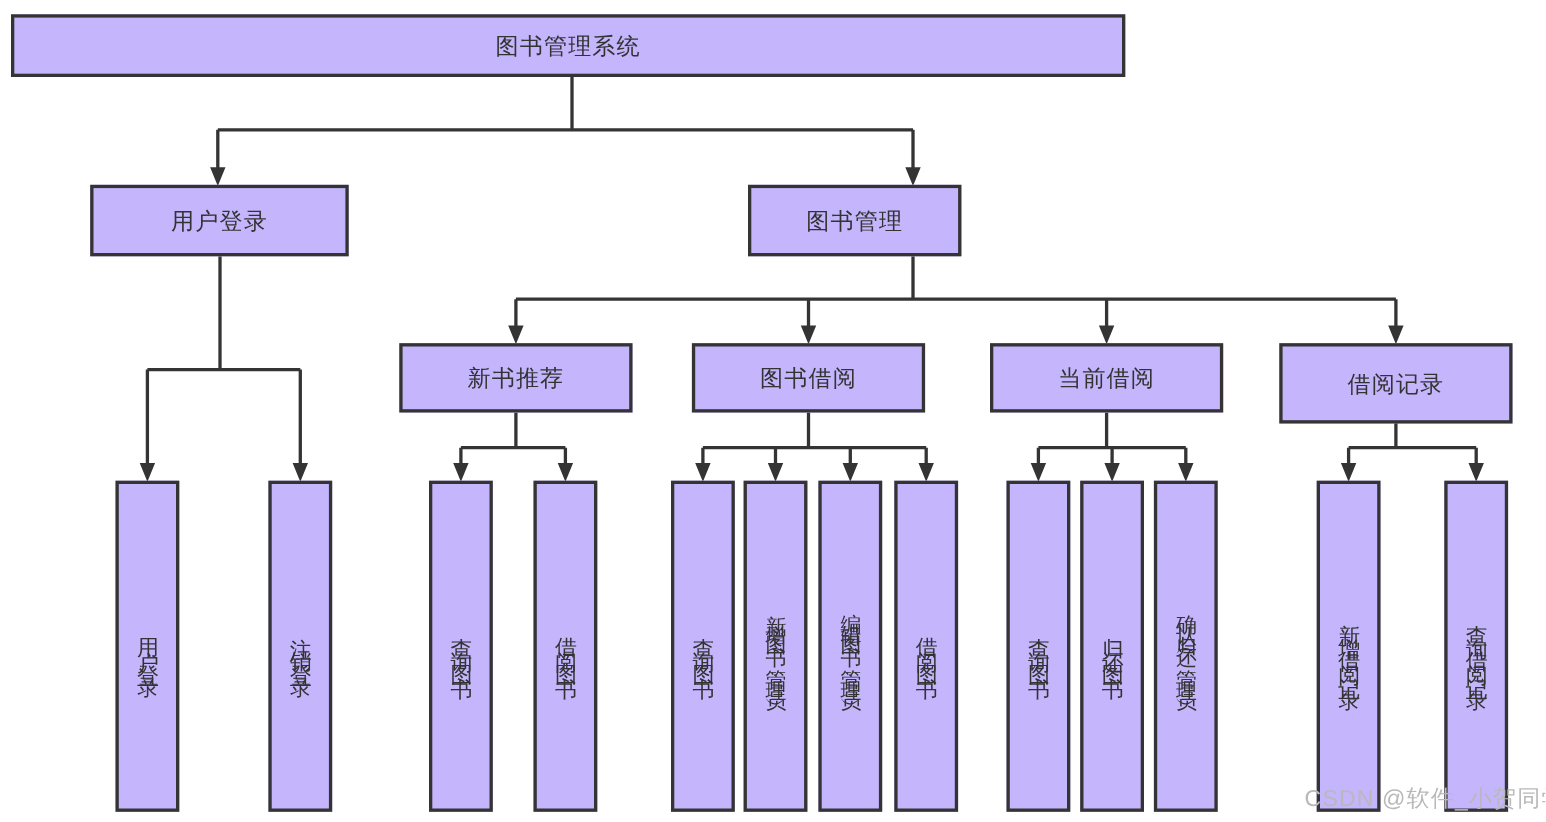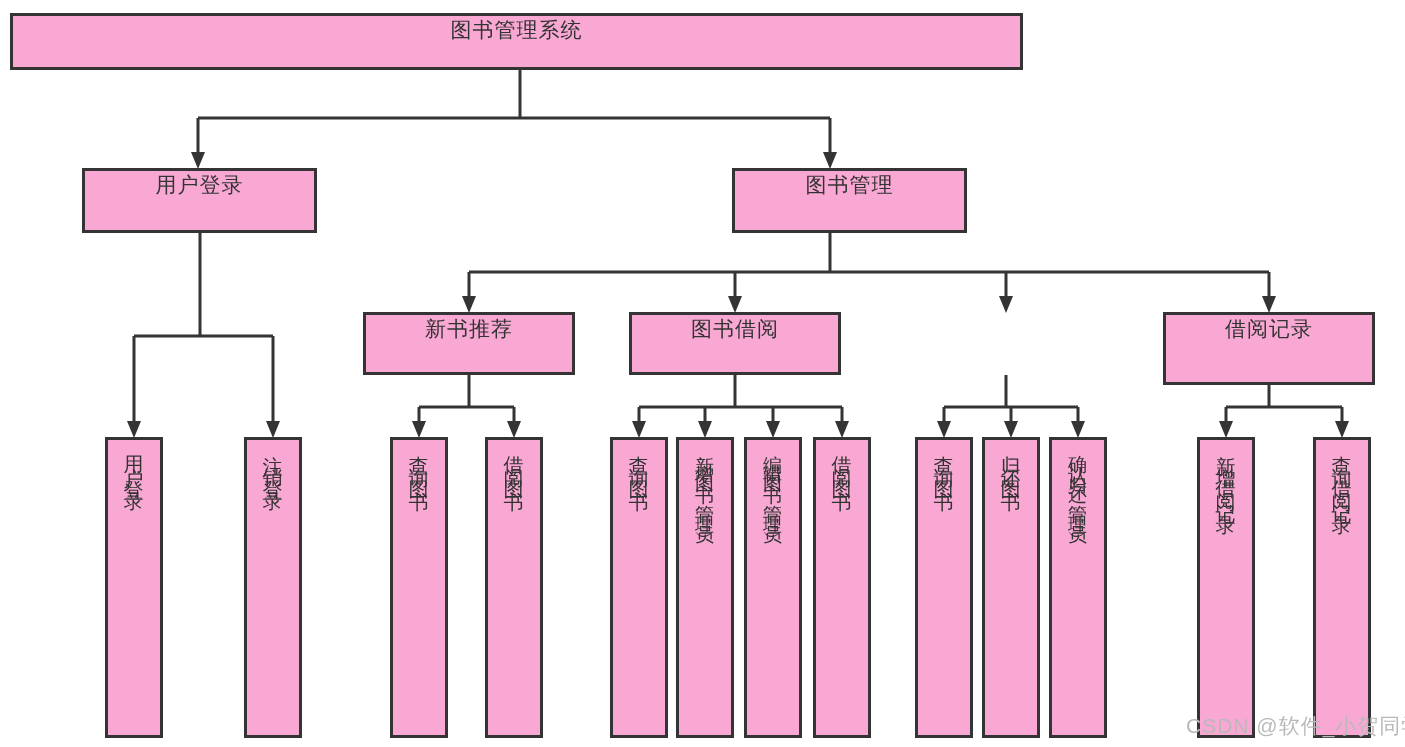--- a/index.html
+++ b/index.html
@@ -3,22 +3,22 @@
 <meta charset="utf-8">
 <style>
   html,body{margin:0;padding:0;background:#fff;}
   .stage{
     position:relative;width:1405px;height:747px;background:#ffffff;
     font-family:"Liberation Sans","DejaVu Sans",sans-serif;color:#333333;
     overflow:hidden;
   }
   .connectors{position:absolute;left:0;top:0;z-index:1;}
   .box{
-    position:absolute;box-sizing:border-box;background:#f9a8d4;
-    border:3px solid #343434;display:flex;justify-content:center;
+    position:absolute;box-sizing:border-box;background:#c4b5fd;
+    border:3px solid #343434;display:flex;align-items:center;justify-content:center;
     z-index:2;
   }
   .h span{font-size:21px;letter-spacing:1px;white-space:nowrap;}
   .v span{
     writing-mode:vertical-rl;text-orientation:mixed;
     font-size:20px;letter-spacing:12px;line-height:1;
   }
   .v-long span{font-size:19px;letter-spacing:10px;}
   .watermark{
     position:absolute;left:1186px;top:712px;z-index:3;
@@ -49,29 +49,32 @@
       M1226 438 l-7 -17 h14 Z M1342 438 l-7 -17 h14 Z"></path>
   </svg>
 
   <div class="box h" style="left:10px;top:13px;width:1013px;height:57px;">
     <span>图书管理系统</span>
   </div>
 
   <div class="box h" style="left:82px;top:168px;width:235px;height:65px;">
     <span>用户登录</span>
   </div>
-  <div class="box h" style="left:732px;top:168px;width:235px;height:65px;">
+  <div class="box h" style="left:680px;top:168px;width:194px;height:65px;">
     <span>图书管理</span>
   </div>
 
   <div class="box h" style="left:629px;top:312px;width:212px;height:63px;">
     <span>图书借阅</span>
   </div>
   <div class="box h" style="left:363px;top:312px;width:212px;height:63px;">
     <span>新书推荐</span>
+  </div>
+  <div class="box h" style="left:900px;top:312px;width:212px;height:63px;">
+    <span>当前借阅</span>
   </div>
   <div class="box h" style="left:1163px;top:312px;width:212px;height:73px;">
     <span>借阅记录</span>
   </div>
 
   <div class="box v" style="left:105px;top:437px;width:58px;height:301px;">
     <span>用户登录</span>
   </div>
   <div class="box v" style="left:244px;top:437px;width:58px;height:301px;">
     <span>注销登录</span>

